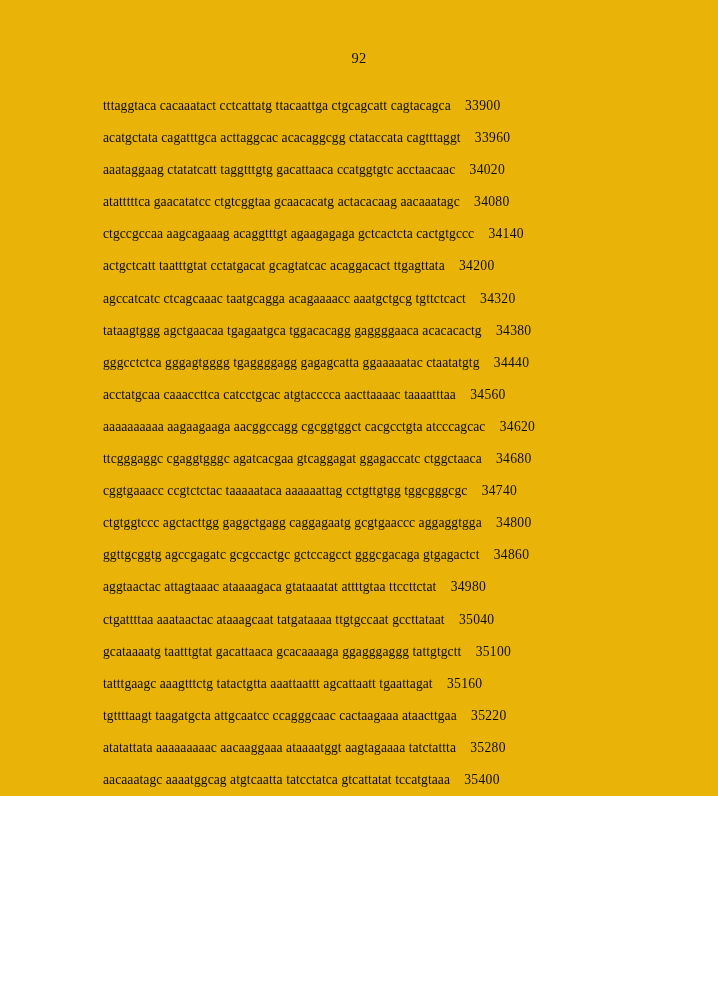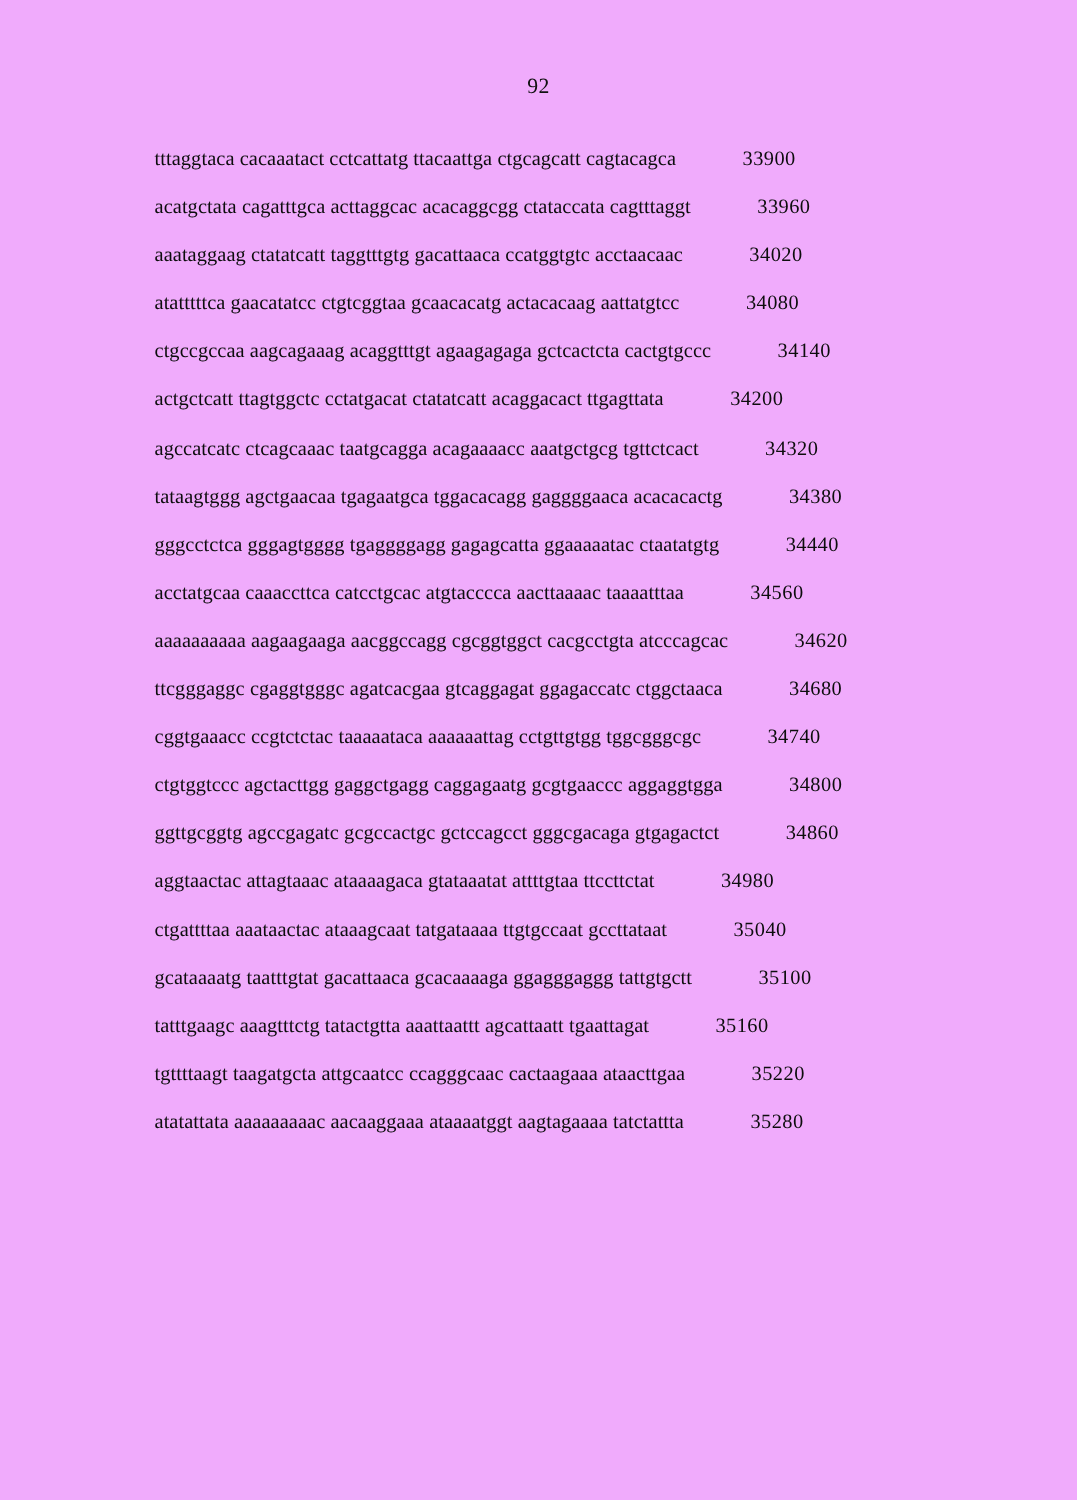--- a/index.html
+++ b/index.html
@@ -9,22 +9,22 @@
     background: #ffffff;
   }
   body {
     font-family: "Liberation Serif", "DejaVu Serif", serif;
     color: #0a0a0a;
     -webkit-font-smoothing: antialiased;
   }
   .page {
     position: relative;
     width: 718px;
-    height: 1000px;
-    background: #f0abfc;
+    height: 796px;
+    background: #eab308;
     overflow: hidden;
     box-sizing: border-box;
   }
   .page-number {
     position: absolute;
     top: 50px;
     left: 0;
     width: 718px;
     text-align: center;
     font-size: 14.5px;
@@ -44,21 +44,20 @@
     color: #0d0d0d;
     letter-spacing: 0.05px;
   }
   .seq-text {
     display: inline;
   }
   .seq-number {
     display: inline;
     padding-left: 1.05em;
     letter-spacing: 0.3px;
-    margin-left: 30px;
   }
   .footer-mark {
     position: absolute;
     bottom: 6px;
     left: 0;
     width: 718px;
     height: 1px;
   }
 </style>
 </head>
@@ -66,35 +65,36 @@
 
 <div class="page">
 
   <div class="page-number">92</div>
 
   <div class="sequence-block">
 
   <div class="sequence-line"><span class="seq-text">tttaggtaca cacaaatact cctcattatg ttacaattga ctgcagcatt cagtacagca</span><span class="seq-number">33900</span></div>
       <div class="sequence-line"><span class="seq-text">acatgctata cagatttgca acttaggcac acacaggcgg ctataccata cagtttaggt</span><span class="seq-number">33960</span></div>
       <div class="sequence-line"><span class="seq-text">aaataggaag ctatatcatt taggtttgtg gacattaaca ccatggtgtc acctaacaac</span><span class="seq-number">34020</span></div>
-      <div class="sequence-line"><span class="seq-text">atatttttca gaacatatcc ctgtcggtaa gcaacacatg actacacaag aattatgtcc</span><span class="seq-number">34080</span></div>
+      <div class="sequence-line"><span class="seq-text">atatttttca gaacatatcc ctgtcggtaa gcaacacatg actacacaag aacaaatagc</span><span class="seq-number">34080</span></div>
       <div class="sequence-line"><span class="seq-text">ctgccgccaa aagcagaaag acaggtttgt agaagagaga gctcactcta cactgtgccc</span><span class="seq-number">34140</span></div>
-      <div class="sequence-line"><span class="seq-text">actgctcatt ttagtggctc cctatgacat ctatatcatt acaggacact ttgagttata</span><span class="seq-number">34200</span></div>
+      <div class="sequence-line"><span class="seq-text">actgctcatt taatttgtat cctatgacat gcagtatcac acaggacact ttgagttata</span><span class="seq-number">34200</span></div>
       <div class="sequence-line"><span class="seq-text">agccatcatc ctcagcaaac taatgcagga acagaaaacc aaatgctgcg tgttctcact</span><span class="seq-number">34320</span></div>
       <div class="sequence-line"><span class="seq-text">tataagtggg agctgaacaa tgagaatgca tggacacagg gaggggaaca acacacactg</span><span class="seq-number">34380</span></div>
       <div class="sequence-line"><span class="seq-text">gggcctctca gggagtgggg tgaggggagg gagagcatta ggaaaaatac ctaatatgtg</span><span class="seq-number">34440</span></div>
       <div class="sequence-line"><span class="seq-text">acctatgcaa caaaccttca catcctgcac atgtacccca aacttaaaac taaaatttaa</span><span class="seq-number">34560</span></div>
       <div class="sequence-line"><span class="seq-text">aaaaaaaaaa aagaagaaga aacggccagg cgcggtggct cacgcctgta atcccagcac</span><span class="seq-number">34620</span></div>
       <div class="sequence-line"><span class="seq-text">ttcgggaggc cgaggtgggc agatcacgaa gtcaggagat ggagaccatc ctggctaaca</span><span class="seq-number">34680</span></div>
       <div class="sequence-line"><span class="seq-text">cggtgaaacc ccgtctctac taaaaataca aaaaaattag cctgttgtgg tggcgggcgc</span><span class="seq-number">34740</span></div>
       <div class="sequence-line"><span class="seq-text">ctgtggtccc agctacttgg gaggctgagg caggagaatg gcgtgaaccc aggaggtgga</span><span class="seq-number">34800</span></div>
       <div class="sequence-line"><span class="seq-text">ggttgcggtg agccgagatc gcgccactgc gctccagcct gggcgacaga gtgagactct</span><span class="seq-number">34860</span></div>
       <div class="sequence-line"><span class="seq-text">aggtaactac attagtaaac ataaaagaca gtataaatat attttgtaa ttccttctat</span><span class="seq-number">34980</span></div>
       <div class="sequence-line"><span class="seq-text">ctgattttaa aaataactac ataaagcaat tatgataaaa ttgtgccaat gccttataat</span><span class="seq-number">35040</span></div>
       <div class="sequence-line"><span class="seq-text">gcataaaatg taatttgtat gacattaaca gcacaaaaga ggagggaggg tattgtgctt</span><span class="seq-number">35100</span></div>
       <div class="sequence-line"><span class="seq-text">tatttgaagc aaagtttctg tatactgtta aaattaattt agcattaatt tgaattagat</span><span class="seq-number">35160</span></div>
       <div class="sequence-line"><span class="seq-text">tgttttaagt taagatgcta attgcaatcc ccagggcaac cactaagaaa ataacttgaa</span><span class="seq-number">35220</span></div>
       <div class="sequence-line"><span class="seq-text">atatattata aaaaaaaaac aacaaggaaa ataaaatggt aagtagaaaa tatctattta</span><span class="seq-number">35280</span></div>
+      <div class="sequence-line"><span class="seq-text">aacaaatagc aaaatggcag atgtcaatta tatcctatca gtcattatat tccatgtaaa</span><span class="seq-number">35400</span></div>
     </div>
 
   <div class="footer-mark"></div>
 
 </div>
 
 </body></html>

